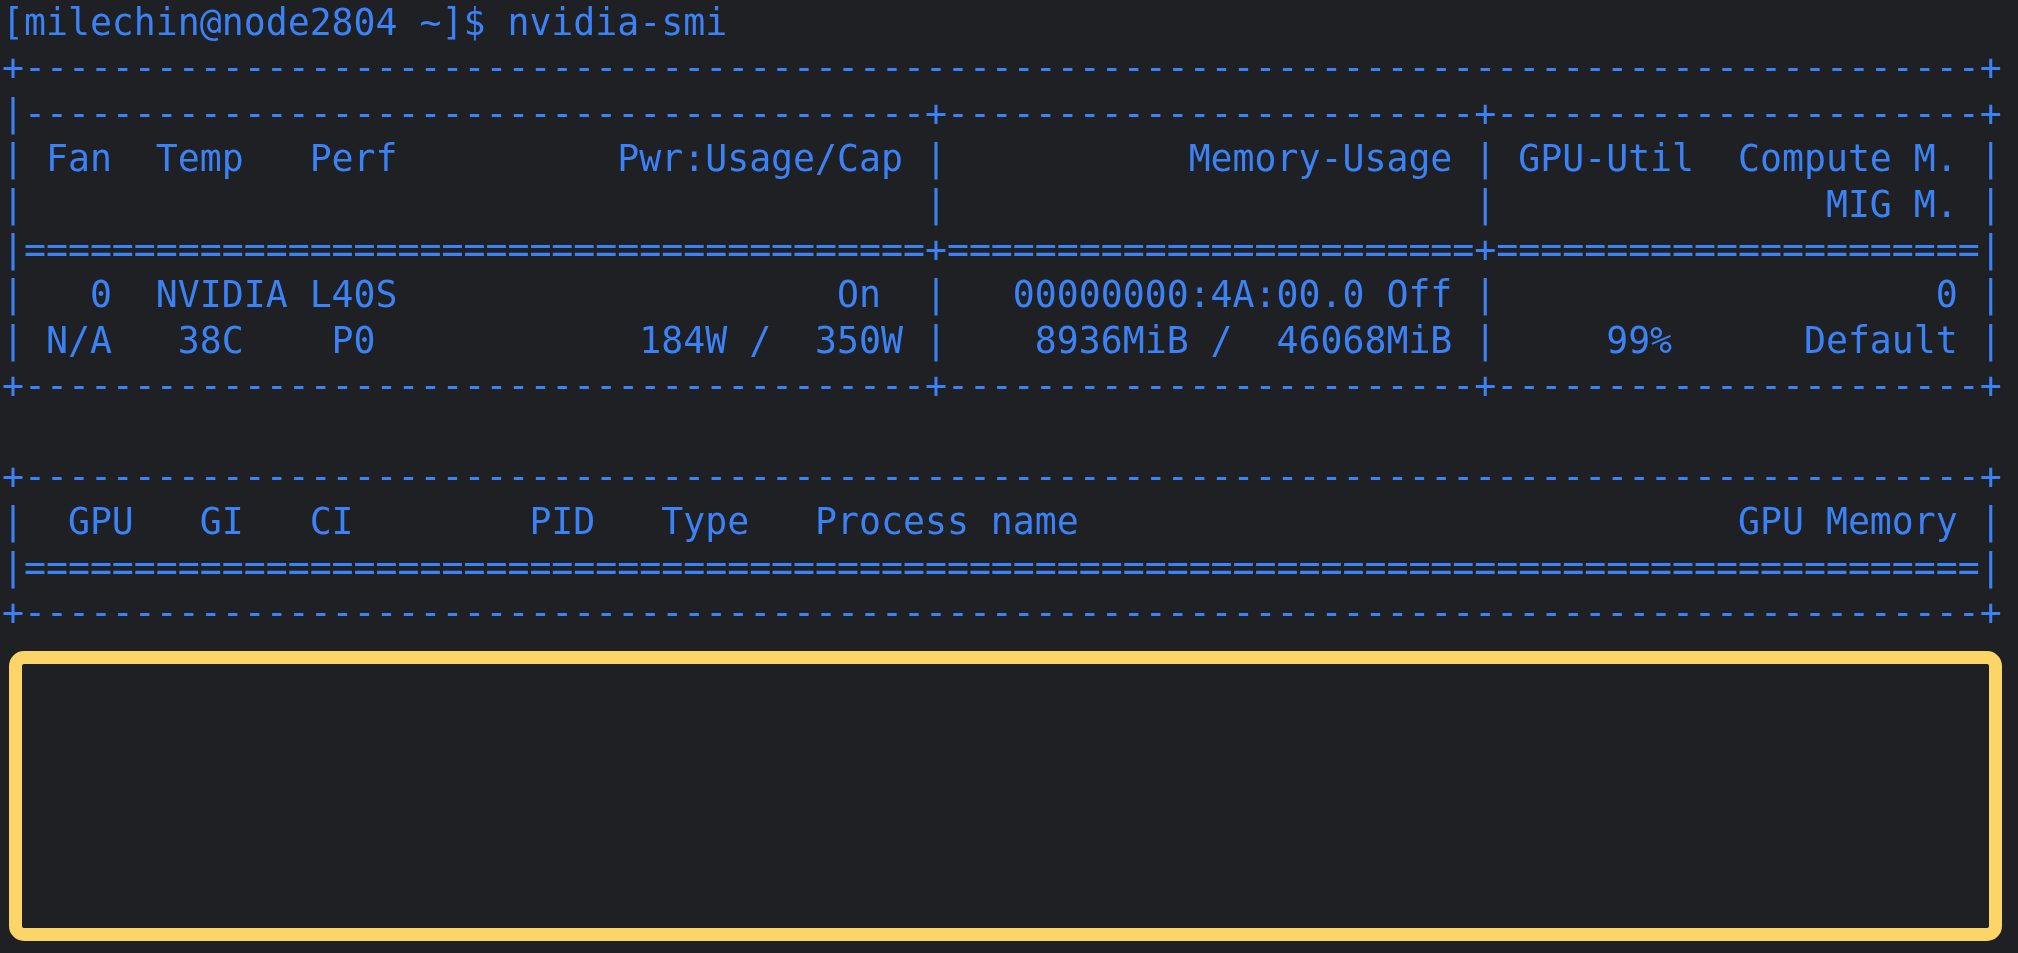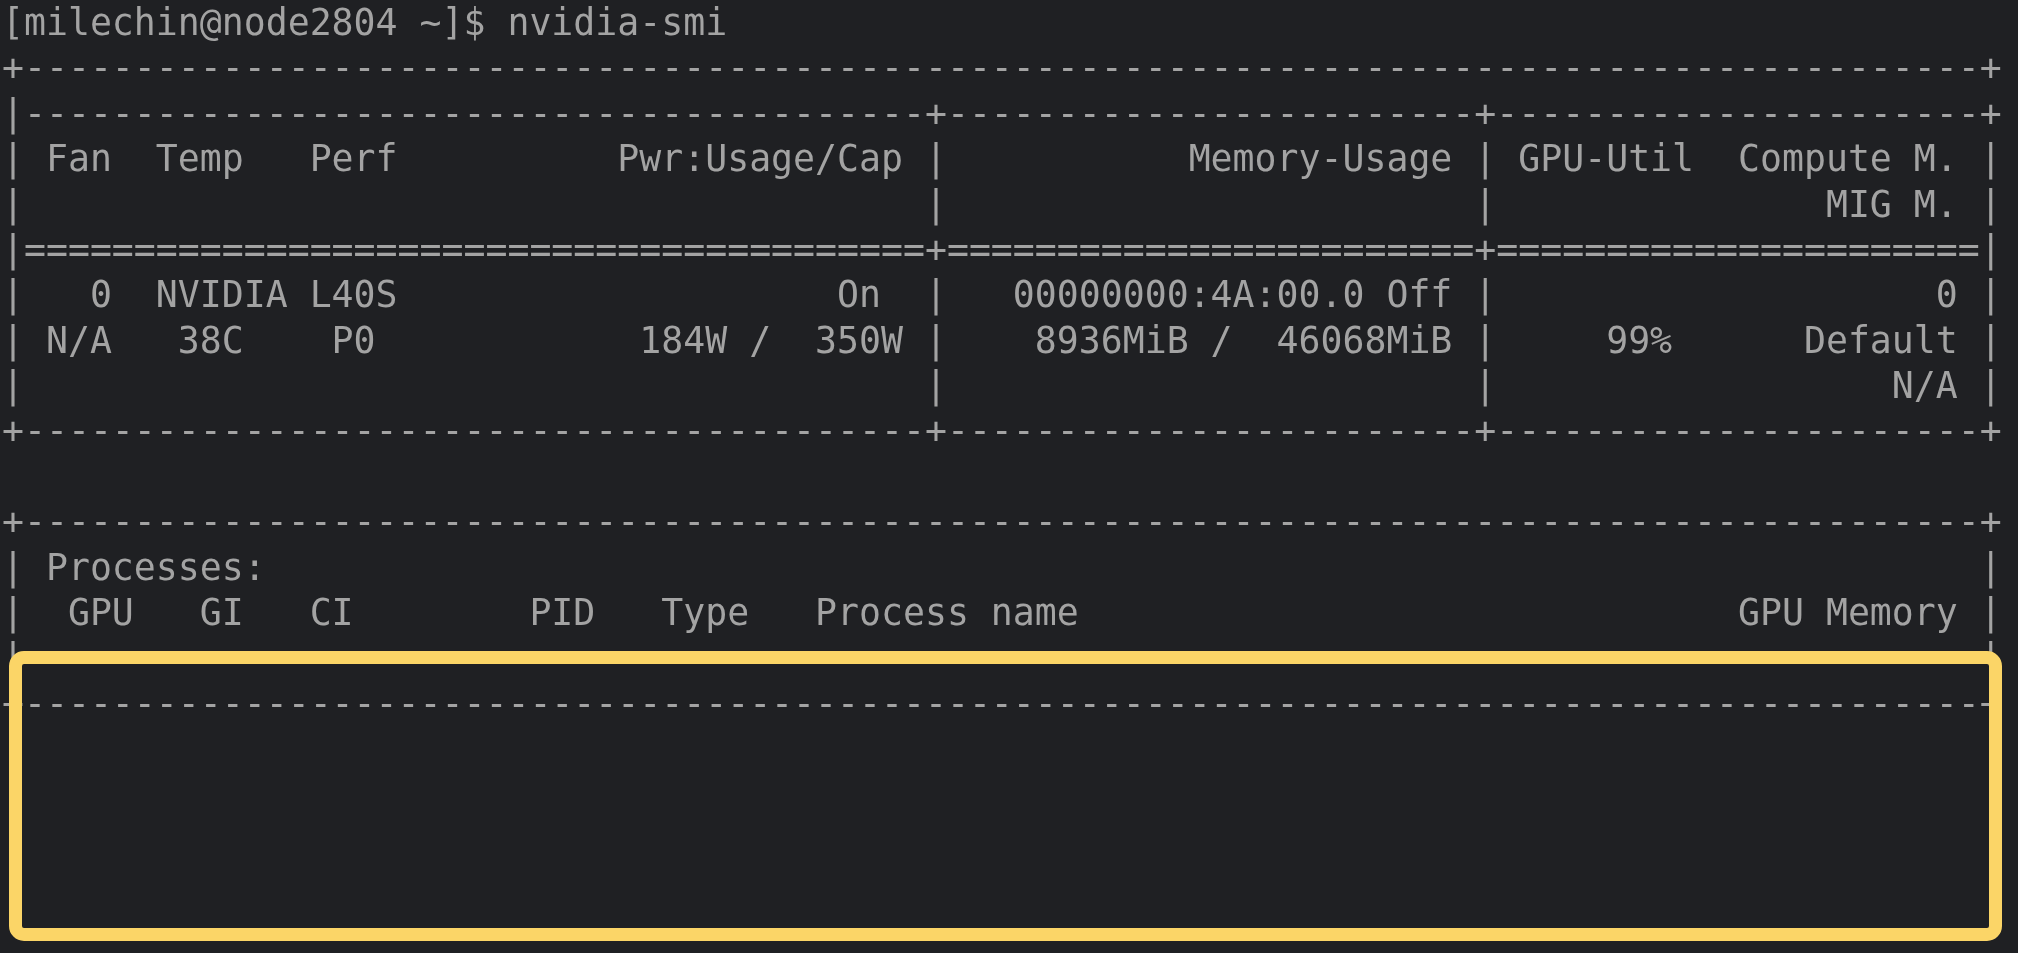--- a/index.html
+++ b/index.html
@@ -14,21 +14,21 @@
     position: absolute;
     left: 0;
     top: 0;
     width: 2018px;
     height: 953px;
     background: #1f2023;
     font-family: "DejaVu Sans Mono", "Liberation Mono", monospace;
     font-size: 36.5px;
     font-weight: 500;
     line-height: 45.38px;
-    color: #a3a3a3;
+    color: #3b82f6;
     padding-left: 2px;
     box-sizing: border-box;
   }
   .tline {
     white-space: pre;
     height: 45.38px;
     letter-spacing: 0;
   }
   .highlight-box {
     position: absolute;
@@ -48,23 +48,21 @@
 
 <div class="terminal">
   <div class="tline">[milechin@node2804 ~]$ nvidia-smi</div>
   <div class="tline">+-----------------------------------------------------------------------------------------+</div>
   <div class="tline">|-----------------------------------------+------------------------+----------------------+</div>
   <div class="tline">| Fan  Temp   Perf          Pwr:Usage/Cap |           Memory-Usage | GPU-Util  Compute M. |</div>
   <div class="tline">|                                         |                        |               MIG M. |</div>
   <div class="tline">|=========================================+========================+======================|</div>
   <div class="tline">|   0  NVIDIA L40S                    On  |   00000000:4A:00.0 Off |                    0 |</div>
   <div class="tline">| N/A   38C    P0            184W /  350W |    8936MiB /  46068MiB |     99%      Default |</div>
-  <div class="tline">|                                         |                        |                  N/A |</div>
   <div class="tline">+-----------------------------------------+------------------------+----------------------+</div>
   <div class="tline"></div>
   <div class="tline">+-----------------------------------------------------------------------------------------+</div>
-  <div class="tline">| Processes:                                                                              |</div>
   <div class="tline">|  GPU   GI   CI        PID   Type   Process name                              GPU Memory |</div>
   <div class="tline">|=========================================================================================|</div>
   <div class="tline">+-----------------------------------------------------------------------------------------+</div>
 </div>
 
 <div class="highlight-box" style="border-color: rgb(251, 213, 103);"></div>
 
 </body></html>

